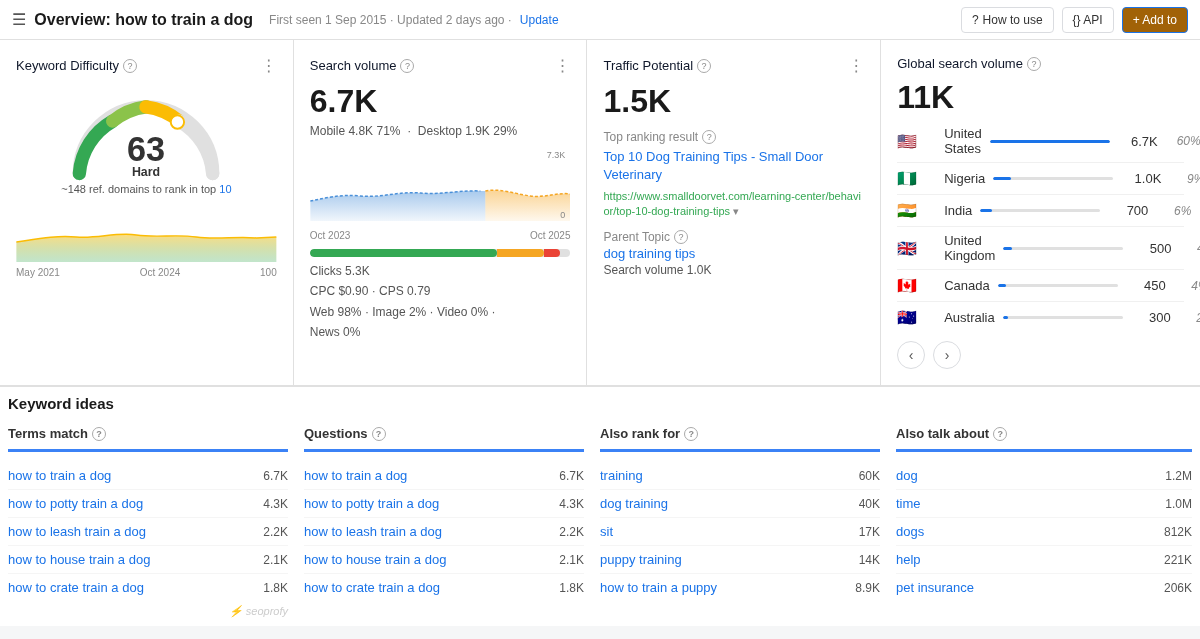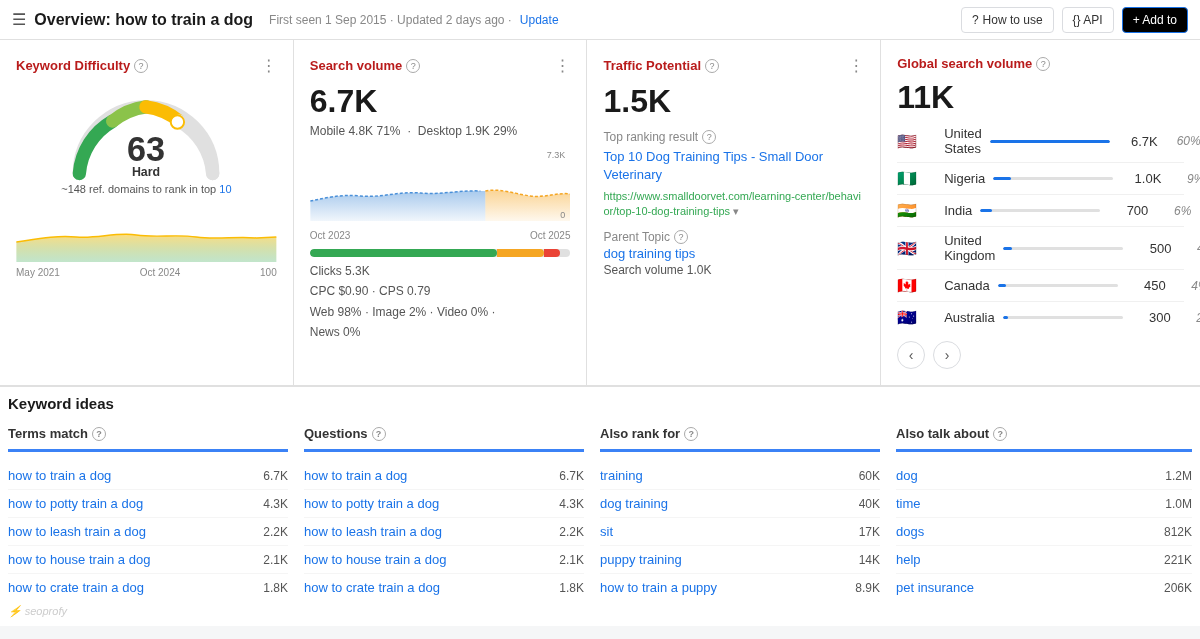--- a/index.html
+++ b/index.html
@@ -6,28 +6,28 @@
     body { font-family: -apple-system, BlinkMacSystemFont, 'Segoe UI', Arial, sans-serif; font-size: 13px; background: #f5f6f7; color: #333; }
 
     
     .topbar { display: flex; align-items: center; background: #fff; border-bottom: 1px solid #e0e0e0; padding: 0 12px; height: 40px; gap: 8px; }
     .topbar-menu-icon { font-size: 16px; color: #555; cursor: pointer; }
     .topbar-title { font-size: 16px; font-weight: 600; color: #1a1a1a; }
     .topbar-meta { font-size: 12px; color: #888; margin-left: 8px; }
     .topbar-update { color: #1a73e8; font-size: 12px; cursor: pointer; text-decoration: none; }
     .topbar-spacer { flex: 1; }
     .topbar-btn { display: flex; align-items: center; gap: 4px; padding: 5px 10px; border: 1px solid #dadce0; border-radius: 4px; background: #fff; font-size: 12px; cursor: pointer; color: #333; }
-    .topbar-btn-add { background: #000000; color: #fff; border-color: #1a73e8; }
+    .topbar-btn-add { background: #a16207; color: #fff; border-color: #1a73e8; }
 
     
     .cards-row { display: flex; gap: 0; padding: 0; border-bottom: 1px solid #e0e0e0; }
     .card { background: #fff; border-right: 1px solid #e0e0e0; padding: 16px; flex: 1; min-width: 0; }
     .card:last-child { border-right: none; }
     .card-header { display: flex; align-items: center; gap: 4px; margin-bottom: 8px; }
-    .card-title { font-size: 13px; color: #b91c1c; font-weight: 700; }
+    .card-title { font-size: 13px; color: #0f172a; font-weight: 400; }
     .card-menu { margin-left: auto; color: #888; cursor: pointer; font-size: 16px; }
     .info-icon { display: inline-flex; align-items: center; justify-content: center; width: 14px; height: 14px; border-radius: 50%; border: 1px solid #aaa; font-size: 9px; color: #888; cursor: help; }
     .card-value { font-size: 32px; font-weight: 600; color: #1a1a1a; margin-bottom: 4px; }
 
     
     .gauge-container { display: flex; flex-direction: column; align-items: center; margin: 4px 0; }
     .gauge-svg { width: 180px; height: 100px; }
     .gauge-score { font-size: 36px; font-weight: 700; fill: #333; }
     .gauge-label { font-size: 13px; font-weight: 600; fill: #333; }
     .gauge-link { color: #1a73e8; text-decoration: none; }
@@ -65,21 +65,21 @@
     .ideas-section { background: #fff; margin-top: 0; padding: 8px; border-top: 1px solid #e0e0e0; }
     .ideas-title { font-size: 15px; font-weight: 600; color: #1a1a1a; margin-bottom: 14px; }
     .ideas-grid { display: grid; grid-template-columns: 1fr 1fr 1fr 1fr; gap: 0; }
     .ideas-col { padding-right: 16px; }
     .ideas-col:last-child { padding-right: 0; }
     .ideas-col-header { display: flex; align-items: center; gap: 4px; font-size: 13px; font-weight: 600; color: #333; margin-bottom: 10px; border-bottom: 3px solid #3b82f6; padding-bottom: 8px; }
     .ideas-row { display: flex; align-items: center; justify-content: space-between; padding: 6px 0; border-bottom: 1px solid #f5f5f5; }
     .ideas-row:last-child { border-bottom: none; }
     .ideas-kw { color: #1a73e8; text-decoration: none; font-size: 13px; }
     .ideas-vol { font-size: 12px; color: #555; white-space: nowrap; }
-    .watermark { font-size: 11px; color: #ccc; margin-top: 4px; font-style: italic; }
+    .watermark { font-size: 11px; color: #ccc; margin-top: 4px; font-style: italic; text-align: right; }
   </style>
 </head>
 <body>
 
 <div class="topbar">
   <span class="topbar-menu-icon">☰</span>
   <span class="topbar-title">Overview: how to train a dog</span>
   <span class="topbar-meta">First seen 1 Sep 2015 · Updated 2 days ago ·</span>
   <a class="topbar-update">Update</a>
   <div class="topbar-spacer"></div>

